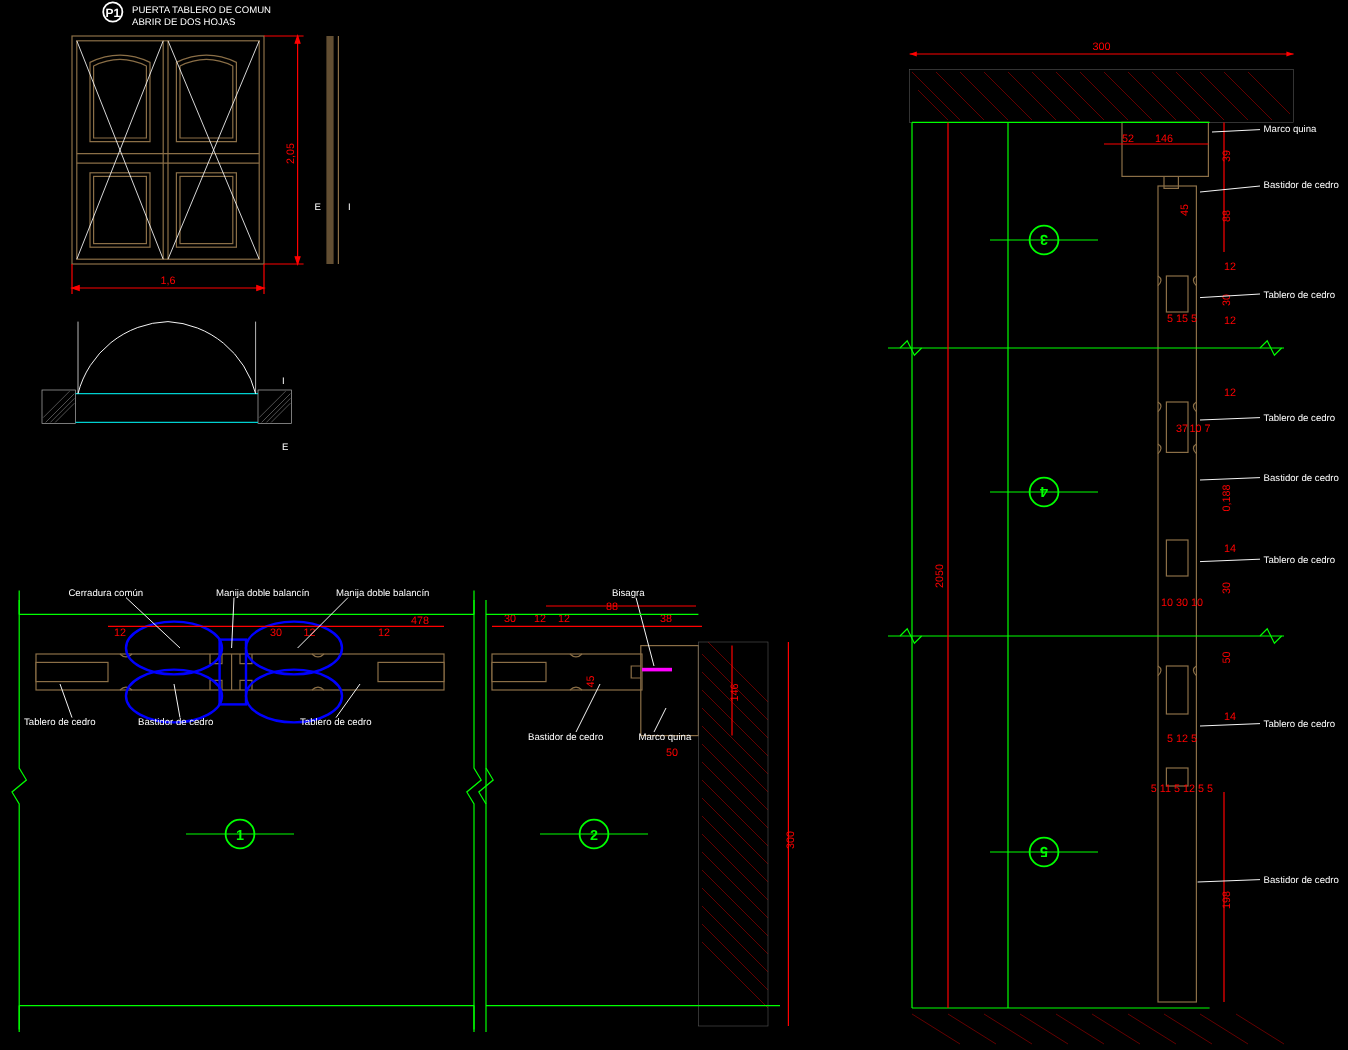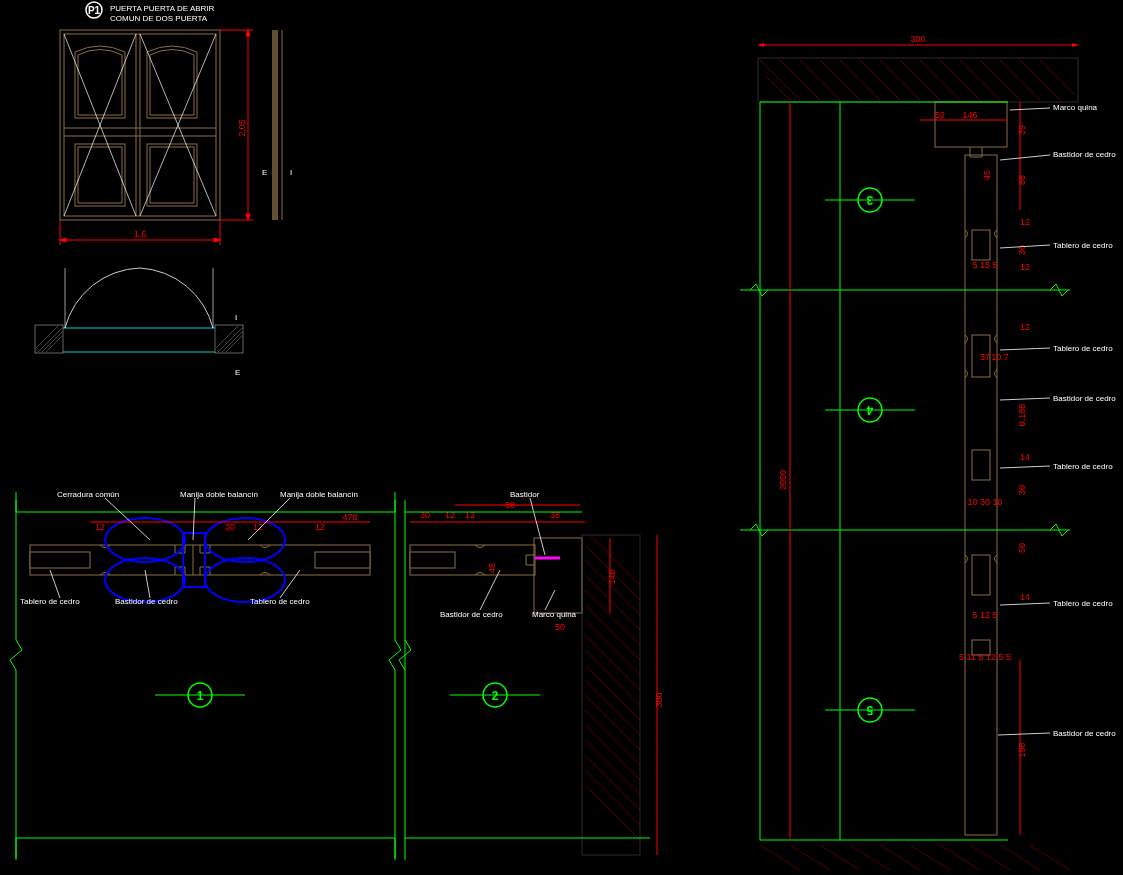--- a/index.html
+++ b/index.html
@@ -328,31 +328,31 @@
   <circle cx="870" cy="410" r="12" class="det-circ"></circle>
   <text x="870" y="414" class="det-num" transform="rotate(180 870 410)">4</text>
   <line x1="825" y1="410" x2="915" y2="410" class="cut"></line>
   <circle cx="870" cy="710" r="12" class="det-circ"></circle>
   <text x="870" y="714" class="det-num" transform="rotate(180 870 710)">5</text>
   <line x1="825" y1="710" x2="915" y2="710" class="cut"></line>
 </g>
 
 </svg>
 
-<div class="txt" style="left:110px;top:4px">PUERTA PUERTA DE ABRIR</div>
-<div class="txt" style="left:110px;top:14px">COMUN DE DOS PUERTA</div>
+<div class="txt" style="left:110px;top:4px">PUERTA TABLERO DE COMUN</div>
+<div class="txt" style="left:110px;top:14px">ABRIR DE DOS HOJAS</div>
 
 <div class="txt" style="left:57px;top:490px">Cerradura común</div>
 <div class="txt" style="left:180px;top:490px">Manija doble balancín</div>
 <div class="txt" style="left:280px;top:490px">Manija doble balancín</div>
 <div class="txt" style="left:20px;top:597px">Tablero de cedro</div>
 <div class="txt" style="left:115px;top:597px">Bastidor de cedro</div>
 <div class="txt" style="left:250px;top:597px">Tablero de cedro</div>
 
-<div class="txt" style="left:510px;top:490px">Bastidor</div>
+<div class="txt" style="left:510px;top:490px">Bisagra</div>
 <div class="txt" style="left:440px;top:610px">Bastidor de cedro</div>
 <div class="txt" style="left:532px;top:610px">Marco quina</div>
 
 <div class="txt" style="left:1053px;top:103px">Marco quina</div>
 <div class="txt" style="left:1053px;top:150px">Bastidor de cedro</div>
 <div class="txt" style="left:1053px;top:241px">Tablero de cedro</div>
 <div class="txt" style="left:1053px;top:344px">Tablero de cedro</div>
 <div class="txt" style="left:1053px;top:394px">Bastidor de cedro</div>
 <div class="txt" style="left:1053px;top:462px">Tablero de cedro</div>
 <div class="txt" style="left:1053px;top:599px">Tablero de cedro</div>

